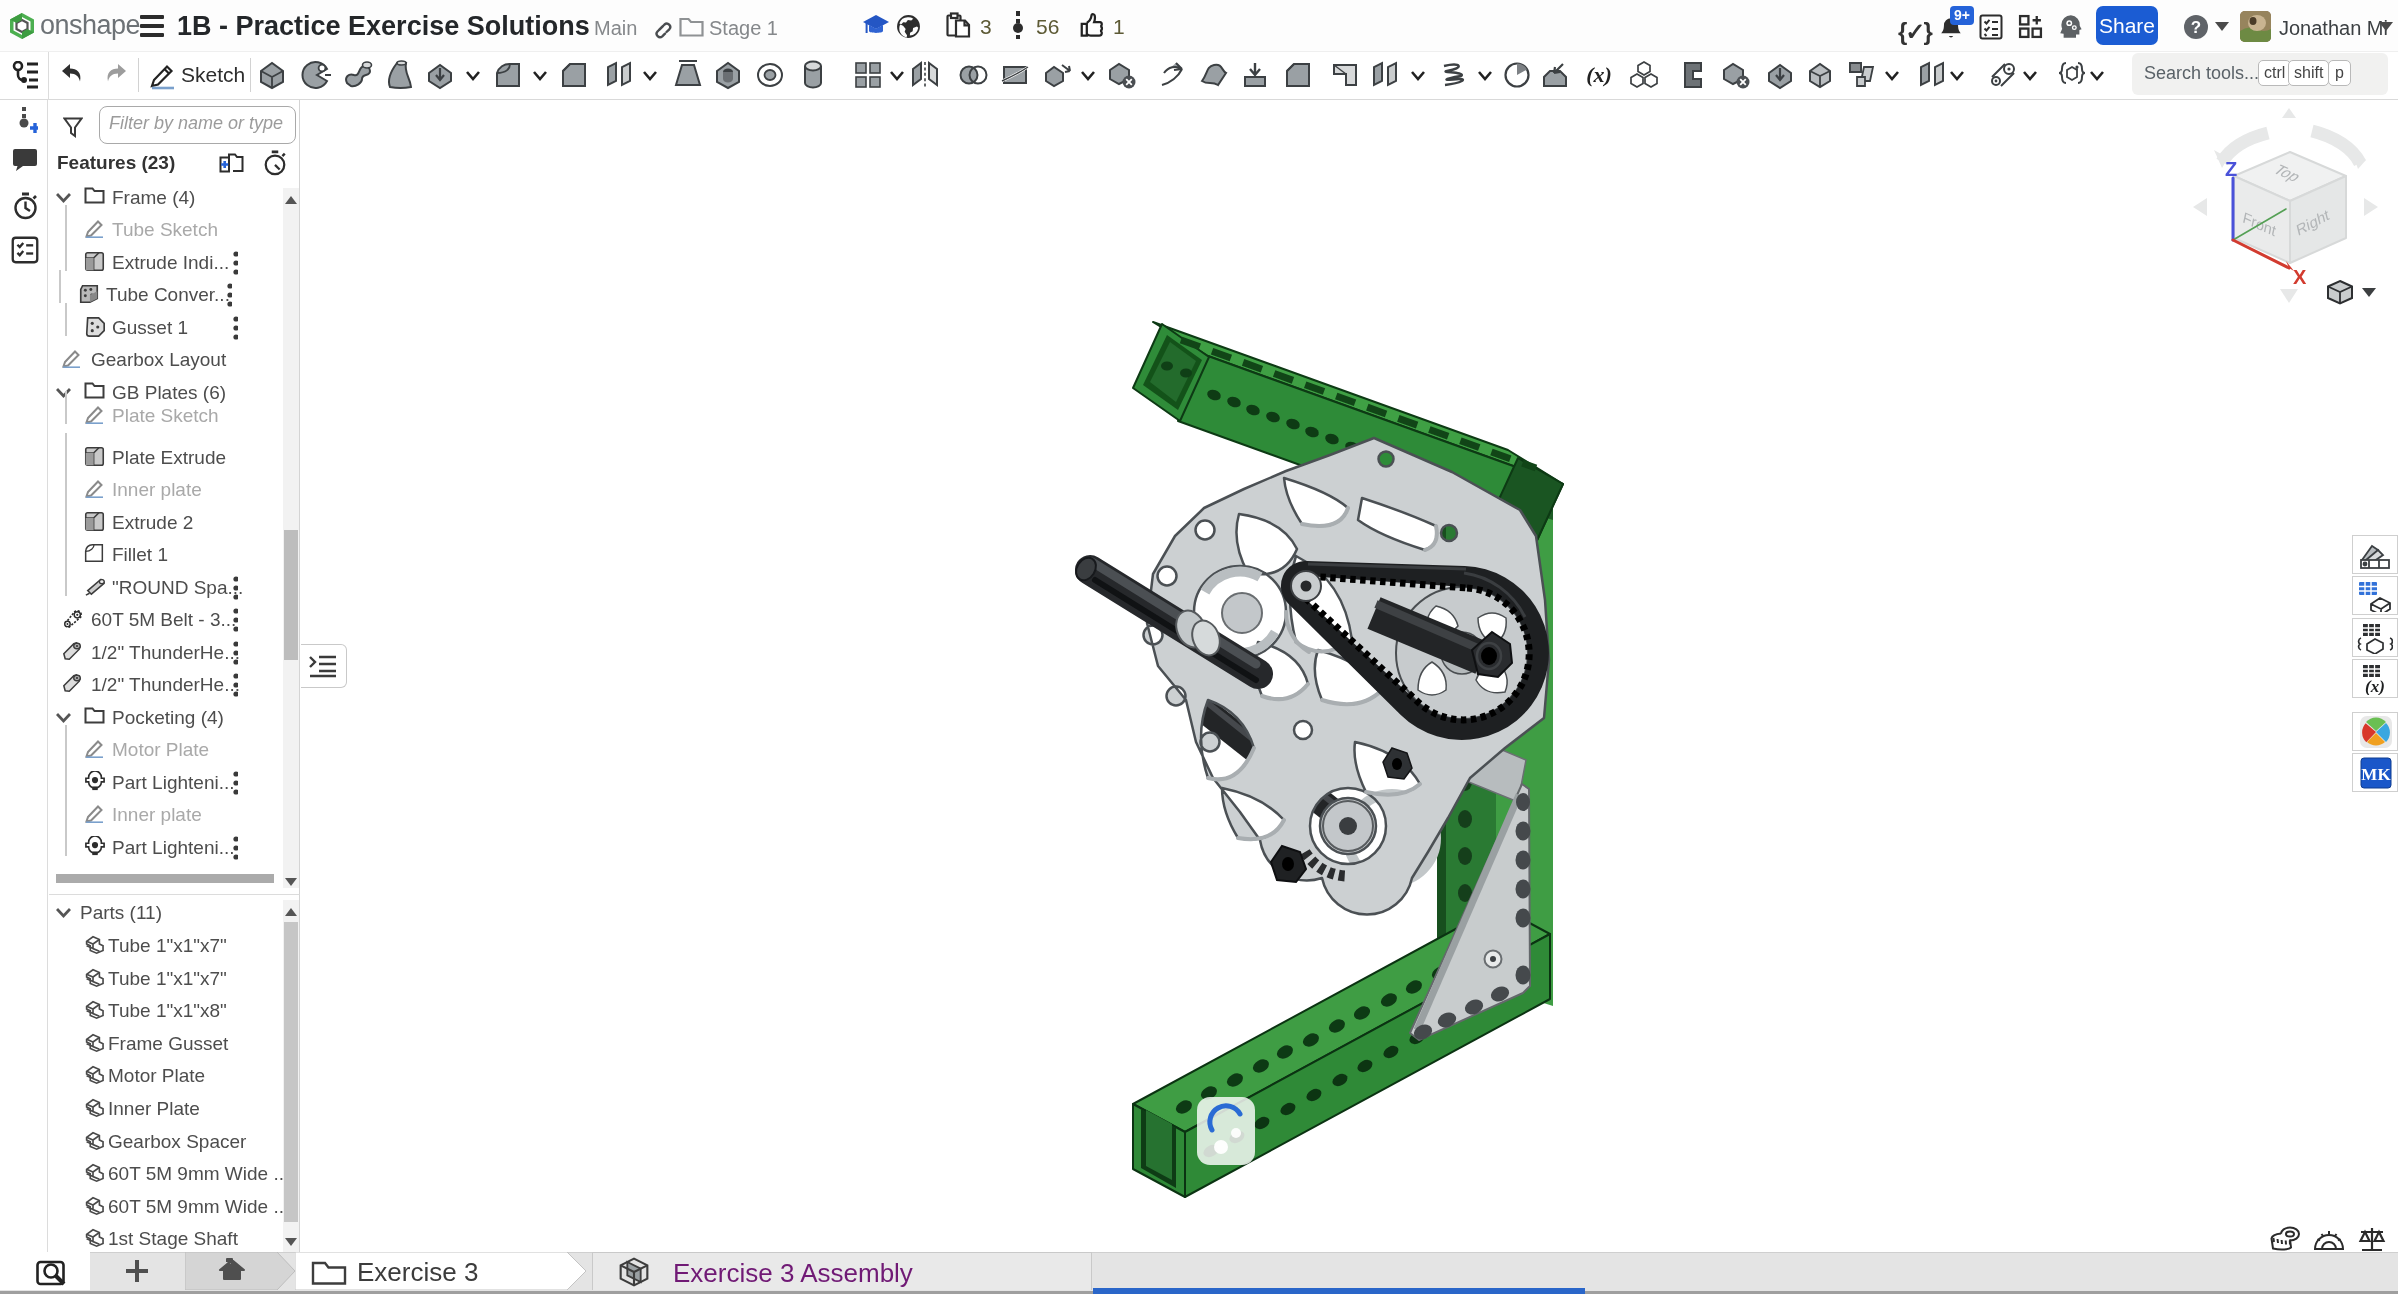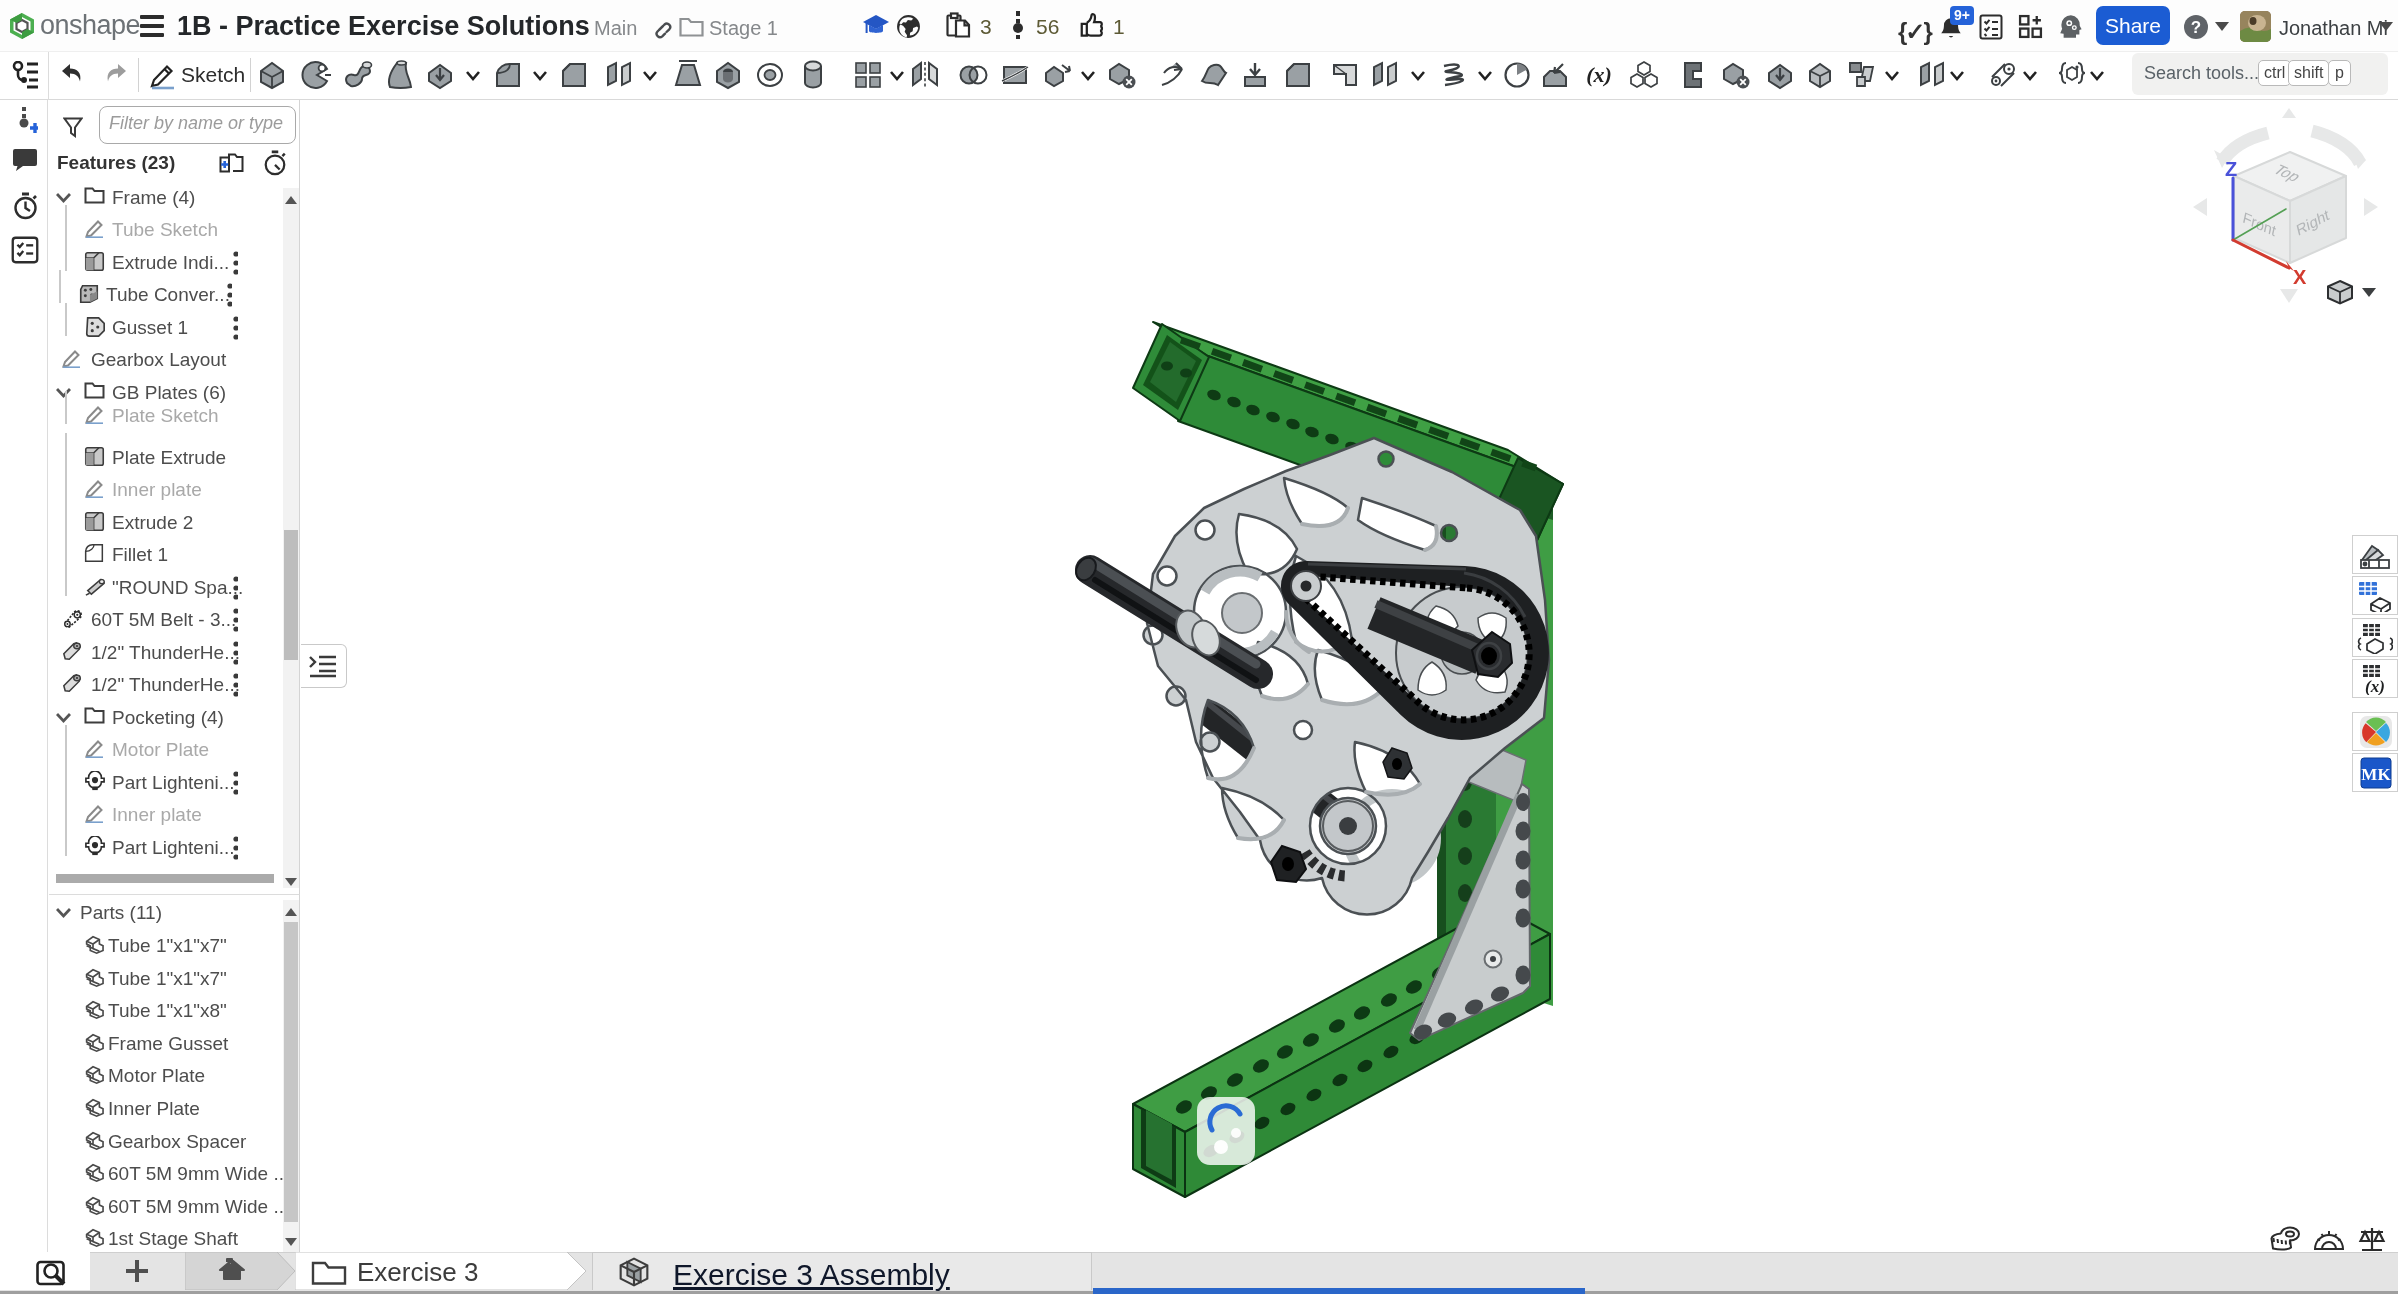--- a/index.html
+++ b/index.html
@@ -144,21 +144,21 @@
         <g fill="#fff">
           <circle cx="10" cy="9" r="2.6"></circle>
           <circle cx="14.5" cy="13" r="2.2"></circle>
         </g>
         <g fill="#5d6164">
           <circle cx="10" cy="9" r="1.2"></circle>
           <circle cx="14.5" cy="13" r="1"></circle>
         </g>
       </svg>
   </div>
-  <div class="abs" style="left:2096px;top:6px;width:74px;height:39px;background:#1b5cd3;border-radius:7px;color:#fff;font-size:21px;text-align:center;line-height:39px;">Share</div>
+  <div class="abs" style="left:2096px;top:6px;width:62px;height:39px;background:#1b5cd3;border-radius:7px;color:#fff;font-size:21px;text-align:center;line-height:39px;">Share</div>
   <div class="abs" style="left:2183px;top:14px;width:26px;height:26px;">
     <svg width="26" height="26">
         <circle cx="13" cy="13" r="12" fill="#5f6368"></circle>
         <text x="13" y="19" font-size="17" font-weight="bold" fill="#fff" text-anchor="middle" font-family="Liberation Sans">?</text>
       </svg>
   </div>
   <div class="abs" style="left:2215px;top:22px;width:0;height:0;border-left:7px solid transparent;border-right:7px solid transparent;border-top:9px solid #4a4a4a;"></div>
   <div class="abs" style="left:2240px;top:11px;width:31px;height:31px;border-radius:5px;overflow:hidden;background:#8a7350;">
     <svg width="31" height="31">
         <rect width="31" height="31" fill="#97845d"></rect>
@@ -1210,21 +1210,21 @@
         <path d="M2 5 h12 l3.5 4.5 H34 v16 H2z"></path>
       </svg>
     <span style="position:absolute;left:62px;top:5px;font-size:26px;color:#3c3c3c;">Exercise 3</span>
   </div>
   <div class="abs" style="left:592px;top:1252px;width:500px;height:38px;background:#e9e9e9;border:1px solid #c9c9c9;border-bottom:none;">
     <svg width="34" height="32" style="position:absolute;left:24px;top:3px;" viewBox="0 0 24 24">
         <polygon points="12,2 22,7 22,17 12,22 2,17 2,7" fill="#e3e3e3" stroke="#3d3d3d" stroke-width="1.6"></polygon>
         <polygon points="7,4.5 17,9.5 17,19.5 7,14.5" fill="#9aa0a3" stroke="#3d3d3d" stroke-width="1.4"></polygon>
         <path d="M2 7 l10 5 10-5 M12 12 v10" fill="none" stroke="#3d3d3d" stroke-width="1.6"></path>
       </svg>
-    <span style="position:absolute;left:80px;top:5px;font-size:30px;color:#0f172a;text-decoration:underline;">Exercise 3 Assembly</span>
+    <span style="position:absolute;left:80px;top:5px;font-size:26px;color:#701a75;">Exercise 3 Assembly</span>
   </div>
   <div class="abs" style="left:0;top:1291px;width:2398px;height:3px;background:#9f9f9f;"></div>
   <div class="abs" style="left:1093px;top:1288px;width:492px;height:6px;background:#2a66c9;"></div>
 </div>
 
 <div class="abs" style="left:12px;top:61px;width:26px;height:28px;">
   <svg width="26" height="28" viewBox="0 0 26 28">
       <g fill="none" stroke="#222" stroke-width="2.6">
         <circle cx="6" cy="5" r="4"></circle>
         <path d="M6 9 v5 a5 5 0 0 0 5 5"></path>

